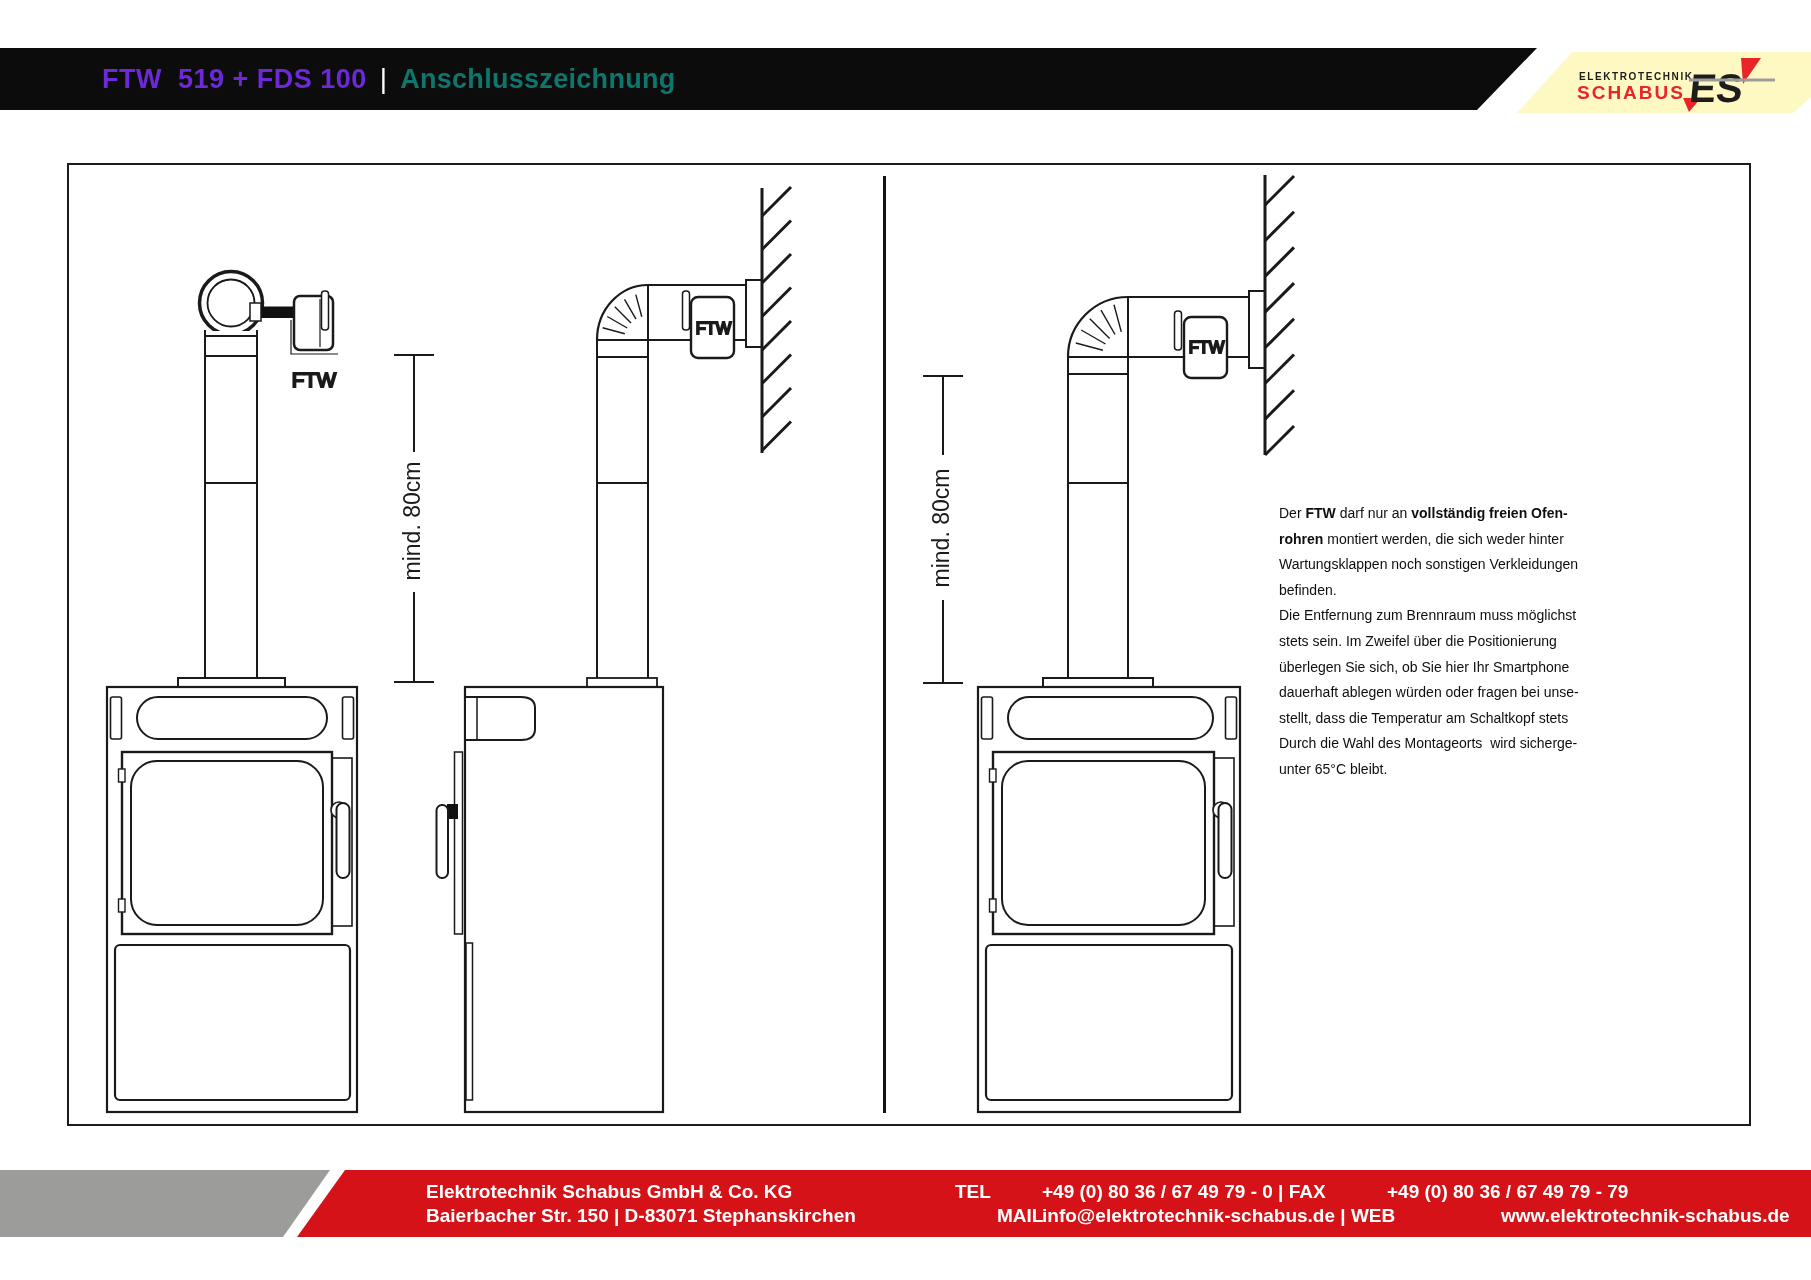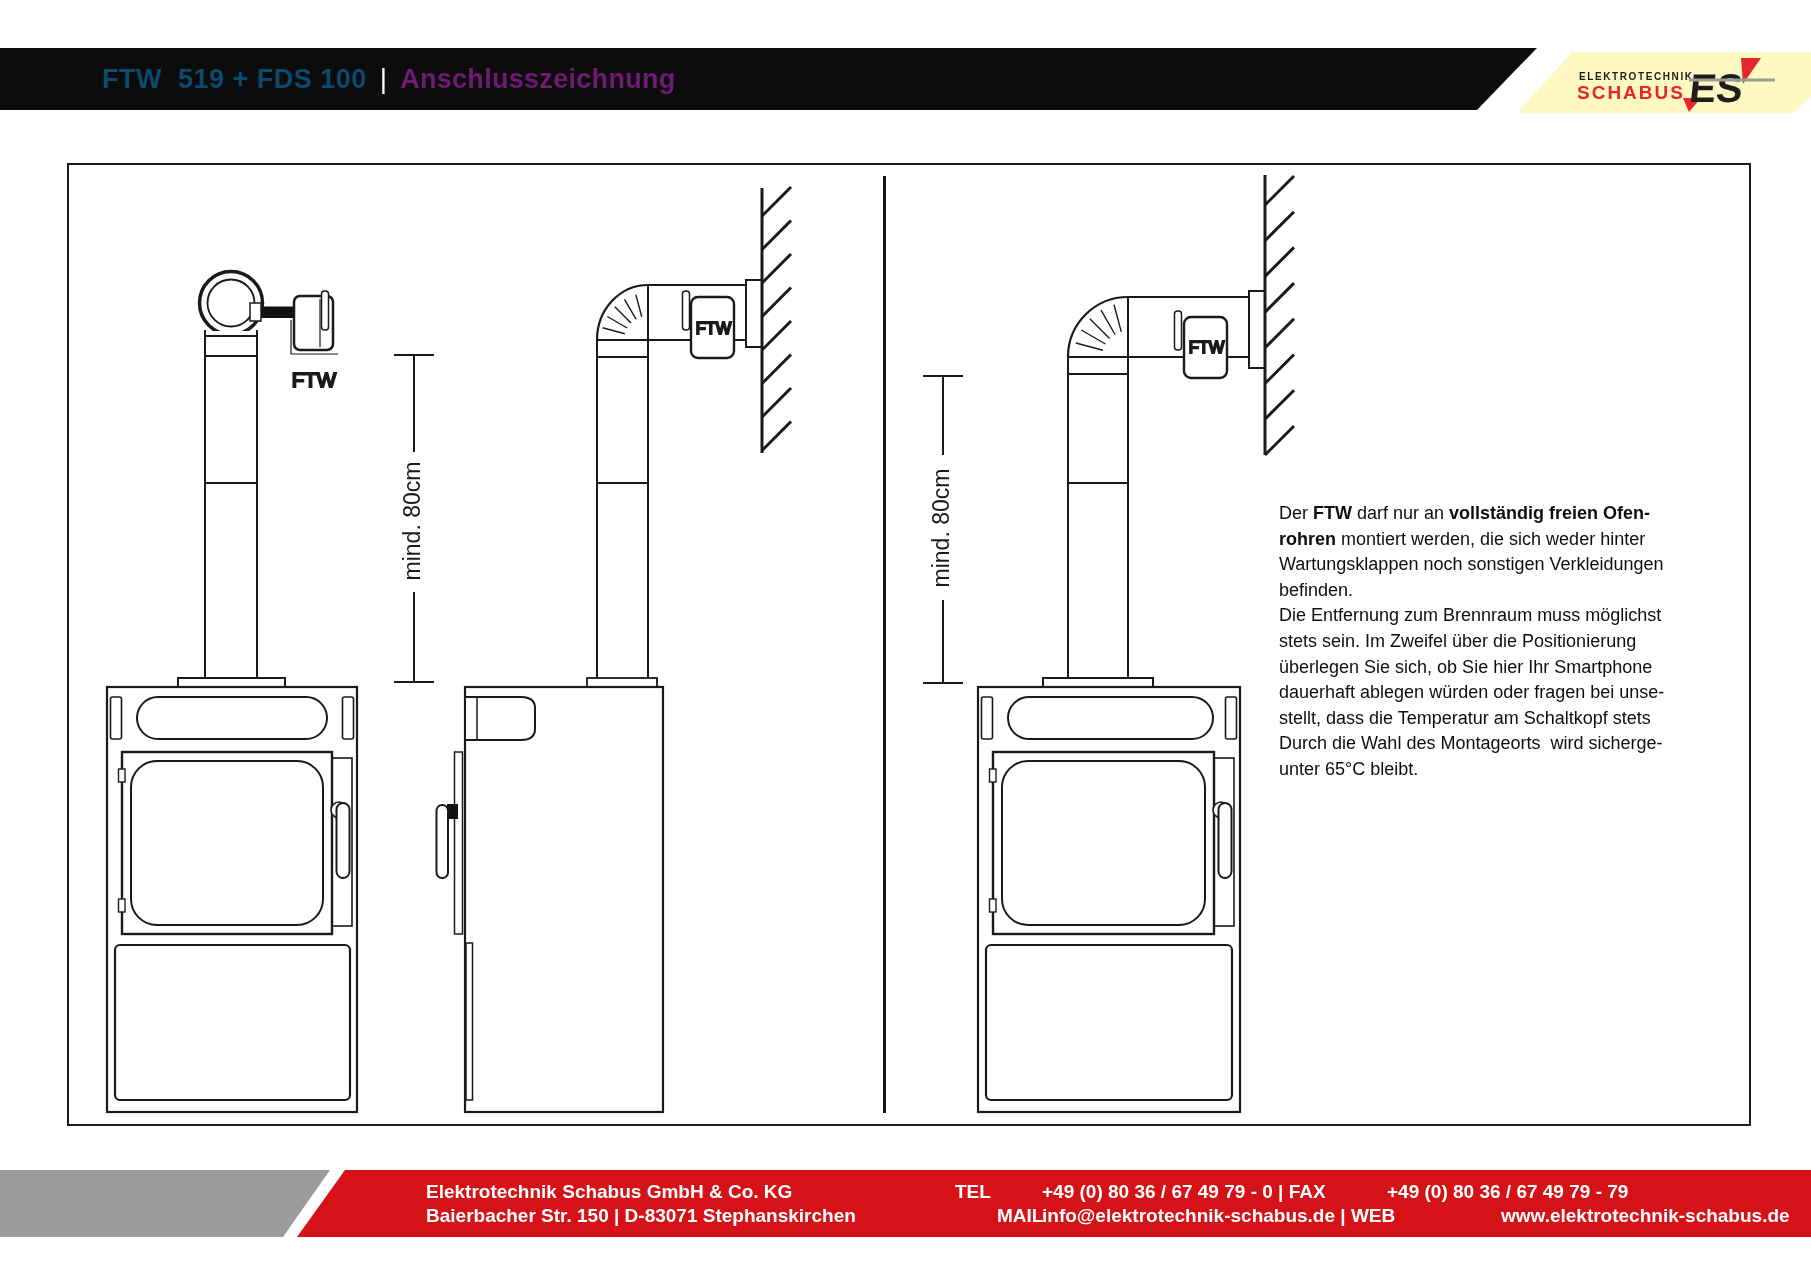--- a/index.html
+++ b/index.html
@@ -4,41 +4,41 @@
 <style>
   html,body{margin:0;padding:0;background:#ffffff;}
   #page{position:relative;width:1811px;height:1280px;background:#ffffff;overflow:hidden;
         font-family:"Liberation Sans",sans-serif;}
 
   
   .header-bar{position:absolute;left:0;top:48px;width:1537px;height:62px;background:#0c0c0c;
       clip-path:polygon(0 0,100% 0,calc(100% - 60px) 100%,0 100%);}
   .header-title{position:absolute;left:102px;top:48px;height:62px;display:flex;align-items:center;
       gap:13px;font-weight:bold;font-size:27px;white-space:pre;}
-  .header-title .product{color:#0c4a6e;letter-spacing:.5px;}
+  .header-title .product{color:#6d28d9;letter-spacing:.5px;}
   .header-title .sep{color:#ffffff;font-weight:400;font-size:28px;}
-  .header-title .doc{color:#701a75;letter-spacing:.3px;}
+  .header-title .doc{color:#0f766e;letter-spacing:.3px;}
 
   
   .logo-shape{position:absolute;left:1517px;top:52px;width:294px;height:61px;background:#fef9c3;
       clip-path:polygon(55px 0,294px 0,294px 45px,276px 61px,0 61px);}
   .logo-line1{position:absolute;left:62px;top:19px;font-size:10px;font-weight:700;color:#1d1d1b;
       letter-spacing:1.6px;}
   .logo-line2{position:absolute;left:60px;top:30px;font-size:19px;font-weight:800;color:#e8262a;
       letter-spacing:2px;}
   .logo-mark{position:absolute;left:162px;top:4px;}
 
   
   .main-box{position:absolute;left:67px;top:163px;width:1680px;height:959px;border:2px solid #1c1c1c;}
   .divider{position:absolute;left:883px;top:176px;width:3px;height:937px;background:#141414;}
   svg.drawings{position:absolute;left:0;top:0;pointer-events:none;}
   svg.drawings text{font-family:"Liberation Sans",sans-serif;fill:#1a1a1a;}
 
   
-  .note{position:absolute;left:1279px;top:501px;width:474px;font-size:18px;line-height:25.6px;
+  .note{position:absolute;left:1279px;top:501px;width:474px;font-size:14px;line-height:25.6px;
       color:#0e0e0e;}
   .note div{white-space:pre-wrap;}
 
   
   .footer-gray{position:absolute;left:0;top:1170px;width:330px;height:67px;background:#9c9c9b;
       clip-path:polygon(0 0,100% 0,283px 100%,0 100%);}
   .footer-red{position:absolute;left:297px;top:1170px;width:1514px;height:67px;background:#d41217;
       clip-path:polygon(48px 0,100% 0,100% 100%,0 100%);}
   .ft{position:absolute;color:#ffffff;font-weight:700;font-size:19px;white-space:pre;}
 </style>

